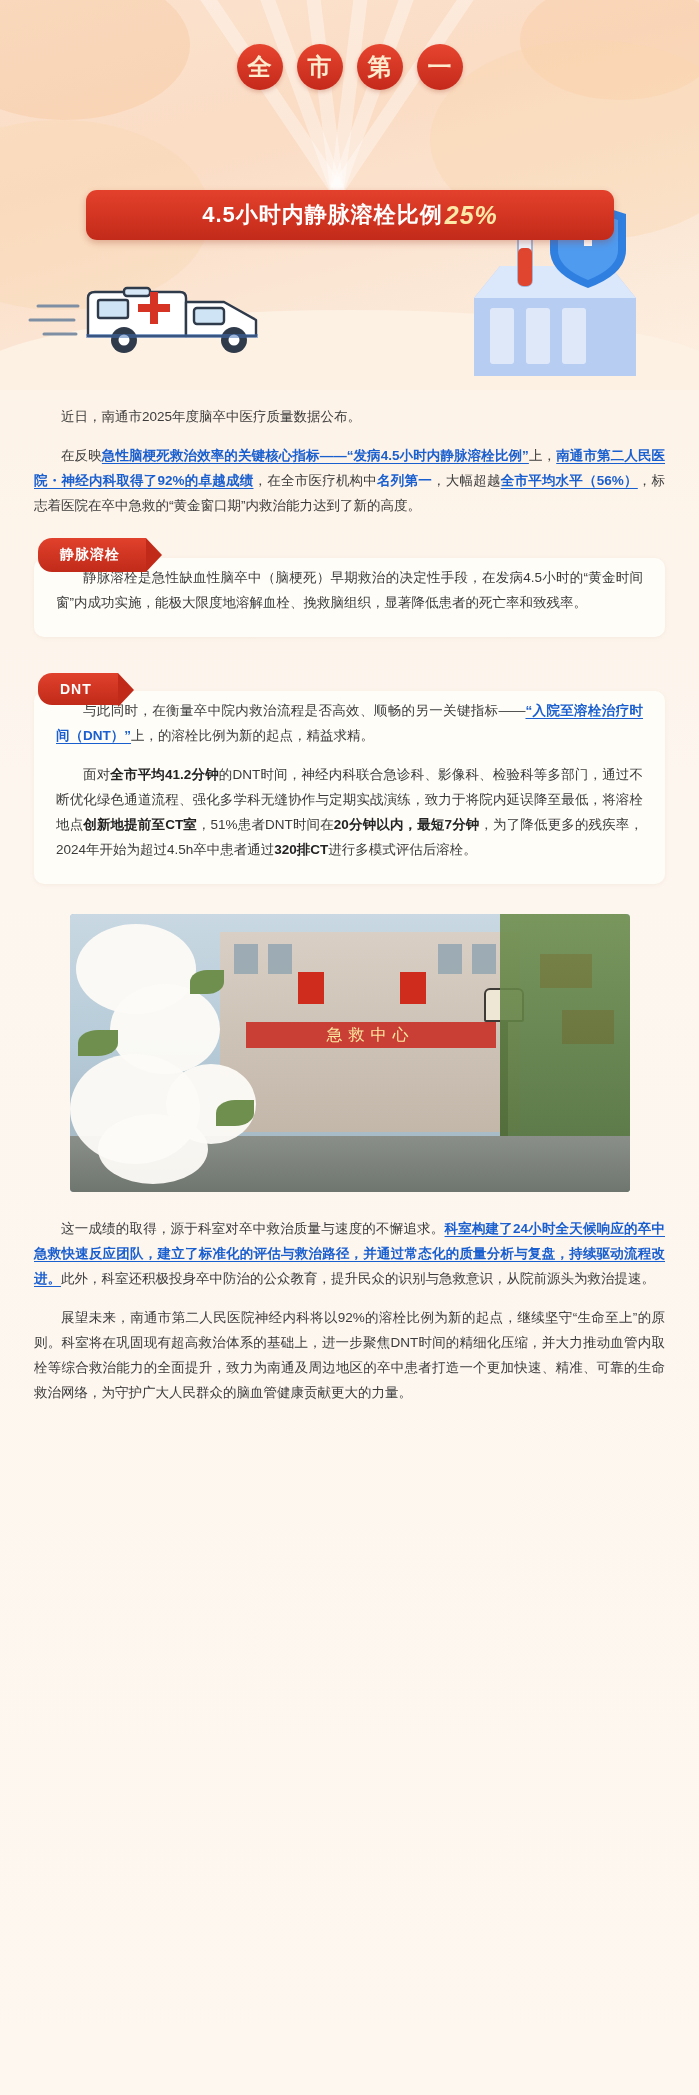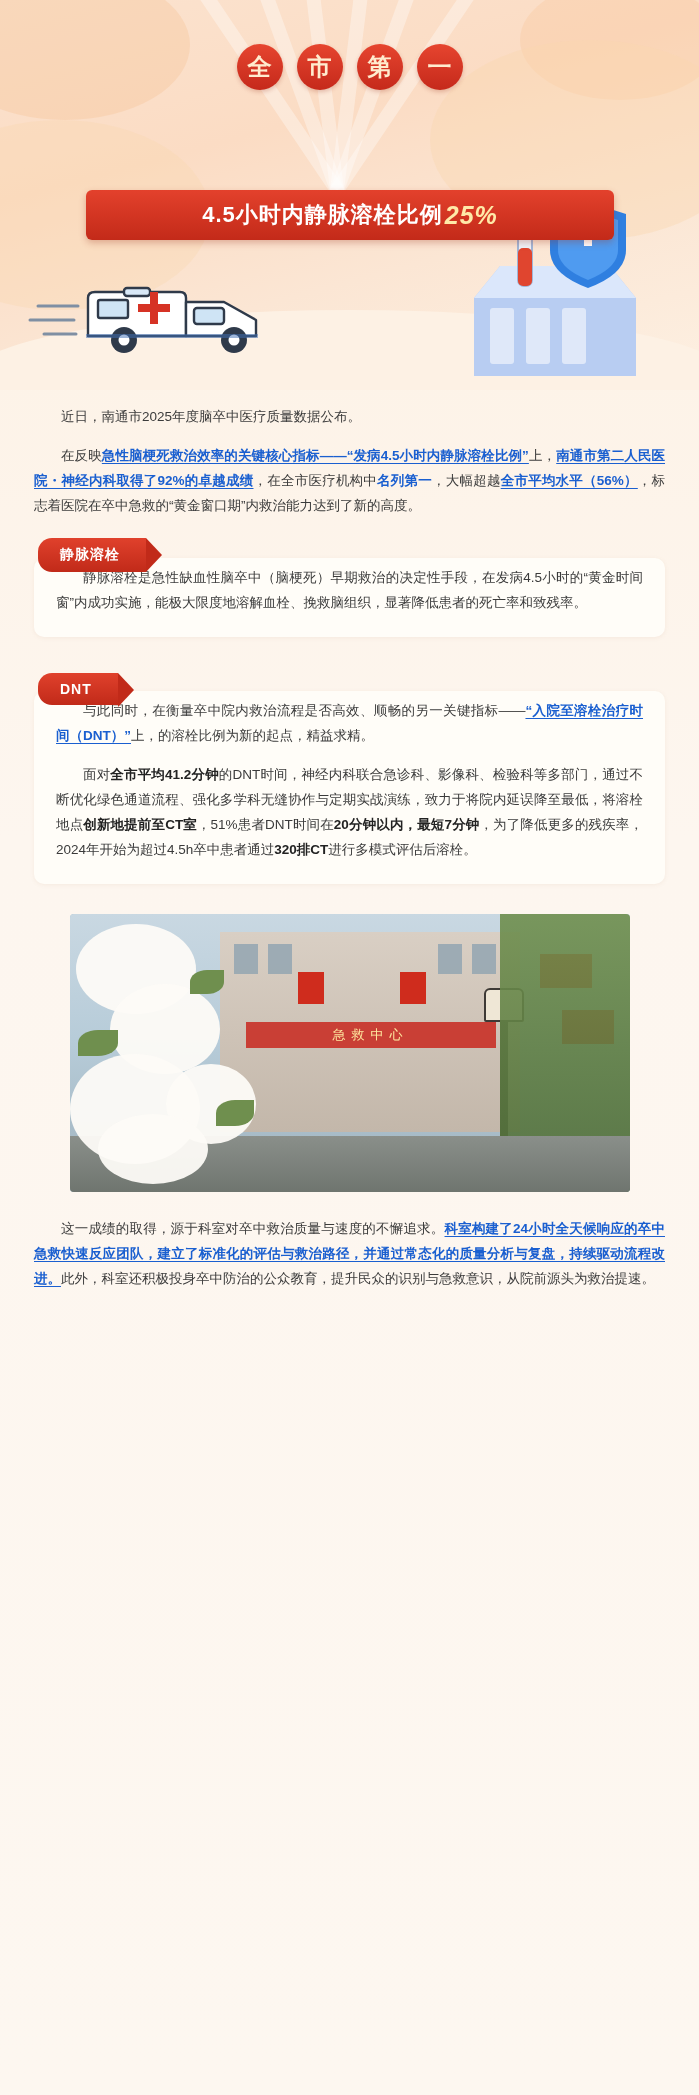--- a/index.html
+++ b/index.html
@@ -88,21 +88,21 @@
     letter-spacing: 2px;
     color: #d0321f;
     text-shadow: 0 2px 0 #fff3e2, 0 3px 6px rgba(190,70,40,0.25);
     z-index: 6;
   }
   .subtitle-bar {
     position: absolute;
     left: 86px; top: 190px;
     width: 528px; height: 50px;
     background: linear-gradient(180deg,#e3412c 0%, #c32a19 100%);
-    border-radius: 6px;
+    border-radius: 11px;
     box-shadow: 0 3px 7px rgba(160,50,30,0.3);
     z-index: 6;
     display: flex;
     align-items: center;
     justify-content: center;
   }
   .subtitle-bar span {
     color: #fff;
     font-size: 22px;
     font-weight: bold;
@@ -179,21 +179,21 @@
   }
   .ph-sky { position: absolute; inset: 0; background: linear-gradient(180deg,#c9d8e2 0%, #b7ccd9 45%, #9fb2bd 100%); }
   .ph-bldg {
     position: absolute; left: 150px; top: 18px; width: 300px; height: 200px;
     background: linear-gradient(180deg,#d9cfc4 0%, #c3b7aa 100%);
   }
   .ph-win { position: absolute; background: #8fa3b0; opacity: .8; }
   .ph-sign {
     position: absolute; left: 176px; top: 108px; width: 250px; height: 26px;
     background: rgba(200,40,30,0.85);
-    color: #ffe9a0; font-size: 13px; letter-spacing: 6px; text-align: center; line-height: 26px;
+    color: #ffe9a0; font-size: 16px; letter-spacing: 6px; text-align: center; line-height: 26px;
   }
   .ph-red1 { position: absolute; left: 228px; top: 58px; width: 26px; height: 32px; background: #cf2c1d; }
   .ph-red2 { position: absolute; left: 330px; top: 58px; width: 26px; height: 32px; background: #cf2c1d; }
   .ph-flag { position: absolute; width: 52px; height: 34px; background: #d8281c; }
   .ph-blossom { position: absolute; border-radius: 50%; background: #fdfbf7; opacity: .95; }
   .ph-leaf { position: absolute; border-radius: 50% 0 50% 0; background: #6f8f4e; }
   .ph-lamp { position: absolute; left: 430px; top: 92px; width: 8px; height: 150px; background: #3e3a36; }
   .ph-lamphead { position: absolute; left: 414px; top: 74px; width: 40px; height: 34px; background: #efe7d6; border-radius: 6px 6px 2px 2px; border: 2px solid #3e3a36; }
   .ph-ground { position: absolute; left: 0; bottom: 0; width: 100%; height: 56px; background: linear-gradient(180deg,#8a8f8a 0%, #6f756f 100%); }
   .ph-tree { position: absolute; right: 0; top: 0; width: 130px; height: 278px; background: linear-gradient(180deg,#6f8f4e 0%, #4f6d38 100%); opacity: .9; }
@@ -327,15 +327,16 @@
       <div class="ph-blossom" style="left:28px;top:200px;width:110px;height:70px;"></div>
       <div class="ph-leaf" style="left:120px;top:56px;width:34px;height:24px;"></div>
       <div class="ph-leaf" style="left:146px;top:186px;width:38px;height:26px;"></div>
       <div class="ph-leaf" style="left:8px;top:116px;width:40px;height:26px;"></div>
     </div>
 
     <p class="para">
       <span>这一成绩的取得，源于科室对卒中救治质量与速度的不懈追求。</span><span class="hl-blue-u">科室构建了24小时全天候响应的卒中急救快速反应团队，建立了标准化的评估与救治路径，并通过常态化的质量分析与复盘，持续驱动流程改进。</span><span>此外，科室还积极投身卒中防治的公众教育，提升民众的识别与急救意识，从院前源头为救治提速。</span>
     </p>
 
+    <p class="para">展望未来，南通市第二人民医院神经内科将以92%的溶栓比例为新的起点，继续坚守“生命至上”的原则。科室将在巩固现有超高救治体系的基础上，进一步聚焦DNT时间的精细化压缩，并大力推动血管内取栓等综合救治能力的全面提升，致力为南通及周边地区的卒中患者打造一个更加快速、精准、可靠的生命救治网络，为守护广大人民群众的脑血管健康贡献更大的力量。</p>
 
   </div>
 </div>
 
 </body></html>

